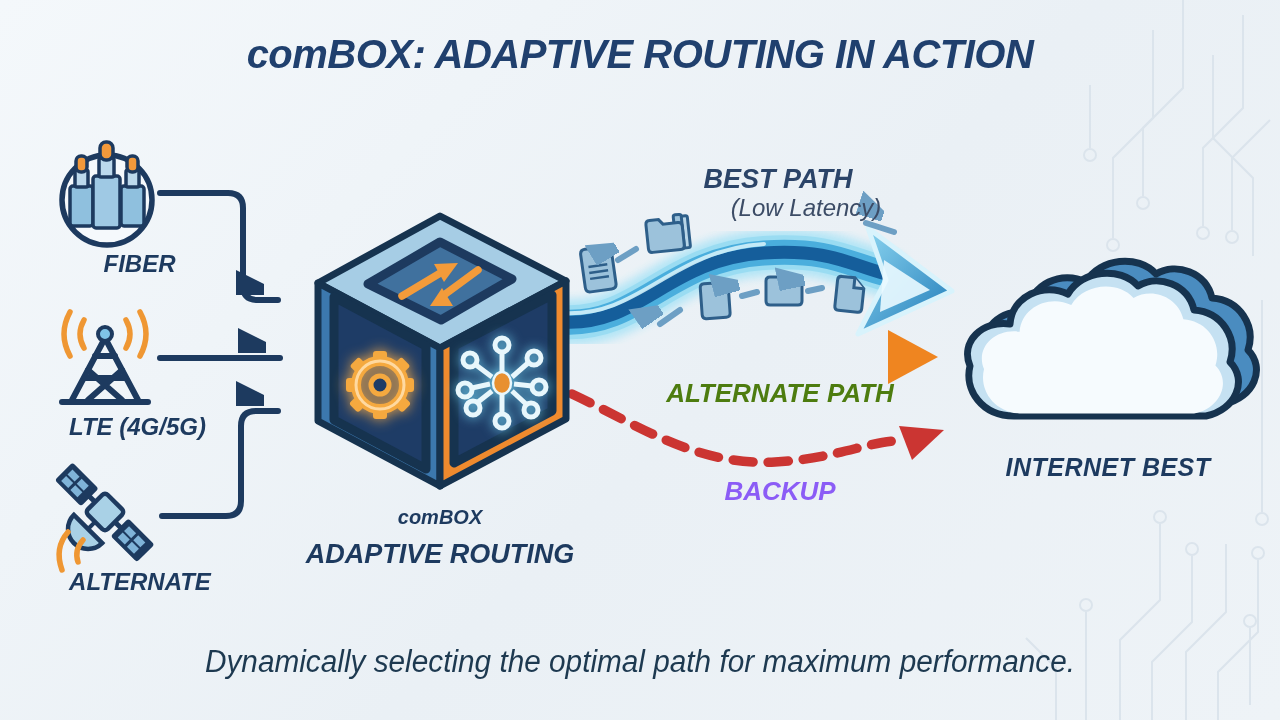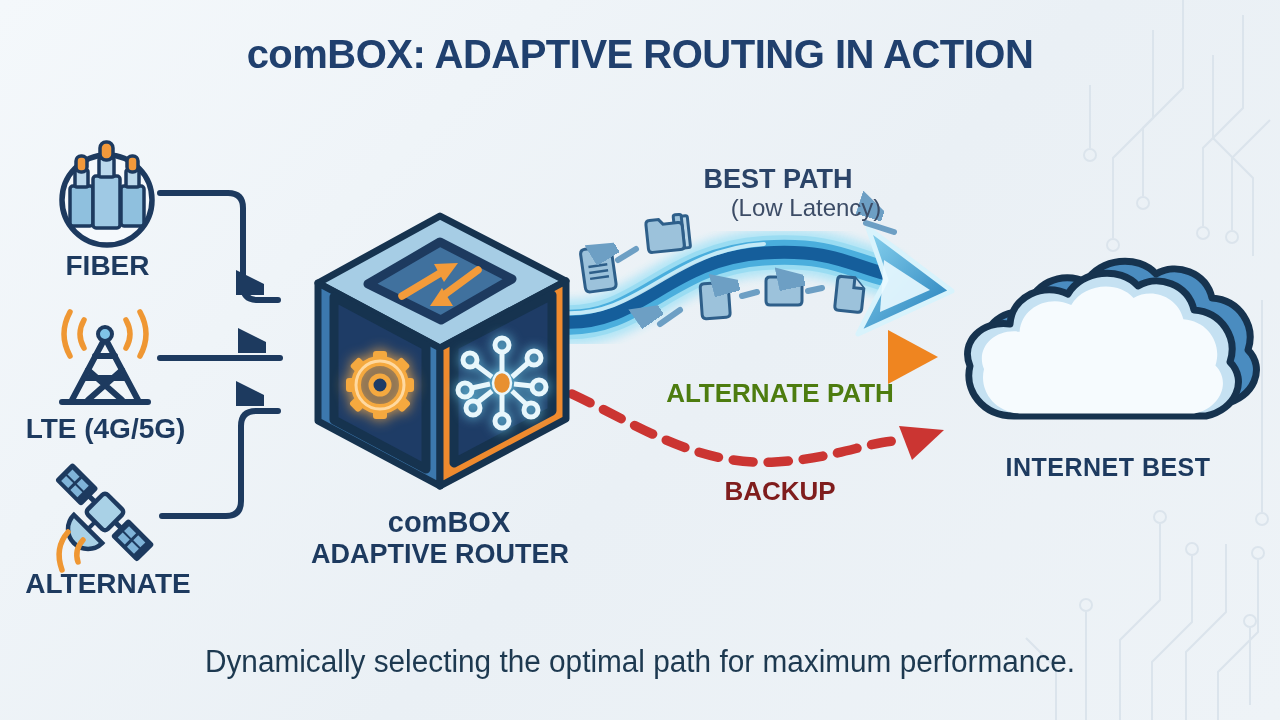--- a/index.html
+++ b/index.html
@@ -1,32 +1,32 @@
 <!DOCTYPE html>
 <html><head>
 <meta charset="utf-8">
 <style>
   html,body{margin:0;padding:0;}
   body{width:1280px;height:720px;overflow:hidden;
        font-family:"Liberation Sans",sans-serif;
        background:linear-gradient(135deg,#f4f8fb 0%,#eaf0f5 55%,#eef3f7 100%);}
-  .stage{position:relative;width:1280px;height:720px;}
+  .stage{position:relative;width:1280px;height:720px;font-style:italic;}
   svg{position:absolute;left:0;top:0;}
   .lbl{position:absolute;text-align:center;color:#1d3a5f;font-weight:bold;}
   .title{left:0;right:0;top:32px;font-size:40px;letter-spacing:-0.5px;color:#20406e;}
-  .src-label{font-size:28px;}
+  .src-label{font-size:24px;margin-left:32px;}
   .fiber-label{left:35px;top:250px;width:145px;}
   .lte-label{left:8px;top:413px;width:195px;}
   .sat-label{left:18px;top:568px;width:180px;}
-  .router-l1{left:329px;top:506px;width:240px;font-size:29px;text-align:center;}
+  .router-l1{left:320px;top:506px;width:240px;font-size:20px;text-align:center;}
   .router-l2{left:290px;top:539px;width:300px;font-size:27px;}
   .best-label{left:648px;top:164px;width:260px;font-size:27px;color:#2b4468;}
   .best-sub{left:676px;top:194px;width:260px;font-size:24px;font-weight:500;color:#3c4c66;}
   .alt-label{left:640px;top:378px;width:280px;font-size:26px;color:#4d7c0f;}
-  .backup-label{left:680px;top:476px;width:200px;font-size:26px;color:#7f1d1d;}
+  .backup-label{left:680px;top:476px;width:200px;font-size:26px;color:#8b5cf6;}
   .cloud-label{left:958px;top:453px;width:300px;font-size:25px;letter-spacing:0.5px;}
   .caption{left:0;right:0;top:644px;font-size:31px;font-weight:400;color:#1d3950;
            transform:scaleX(0.96);}
 </style>
 </head>
 <body>
 
 <div class="stage">
 
 <svg width="1280" height="720" viewBox="0 0 1280 720">
@@ -246,21 +246,21 @@
       <path d="M62,158 C30,158 12,132 18,108 C8,84 30,62 58,66 C60,38 92,24 116,36 C130,12 168,8 186,28 C206,16 236,26 242,52 C270,54 286,80 278,104 C296,122 284,152 254,158 Z" fill="#f6fbfe"></path>
     </g>
   </g>
 </svg>
 
 <div class="lbl title">comBOX: ADAPTIVE ROUTING IN ACTION</div>
 <div class="lbl src-label fiber-label">FIBER</div>
 <div class="lbl src-label lte-label">LTE (4G/5G)</div>
 <div class="lbl src-label sat-label">ALTERNATE</div>
 <div class="lbl router-l1">comBOX</div>
-<div class="lbl router-l2">ADAPTIVE ROUTER</div>
+<div class="lbl router-l2">ADAPTIVE ROUTING</div>
 <div class="lbl best-label">BEST PATH</div>
 <div class="lbl best-sub">(Low Latency)</div>
 <div class="lbl alt-label">ALTERNATE PATH</div>
 <div class="lbl backup-label">BACKUP</div>
 <div class="lbl cloud-label">INTERNET BEST</div>
 <div class="lbl caption">Dynamically selecting the optimal path for maximum performance.</div>
 
 </div>
 
 </body></html>

